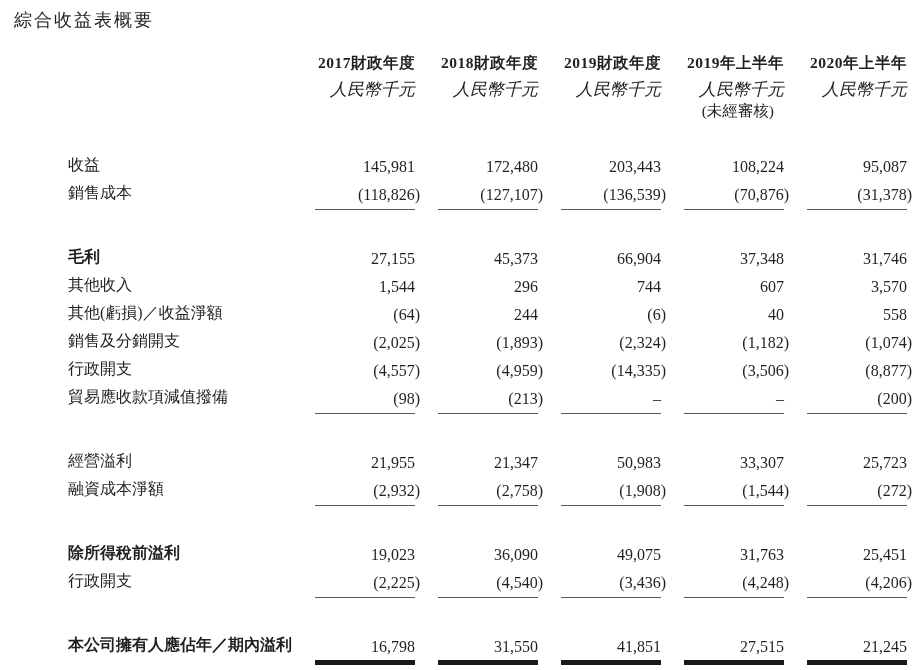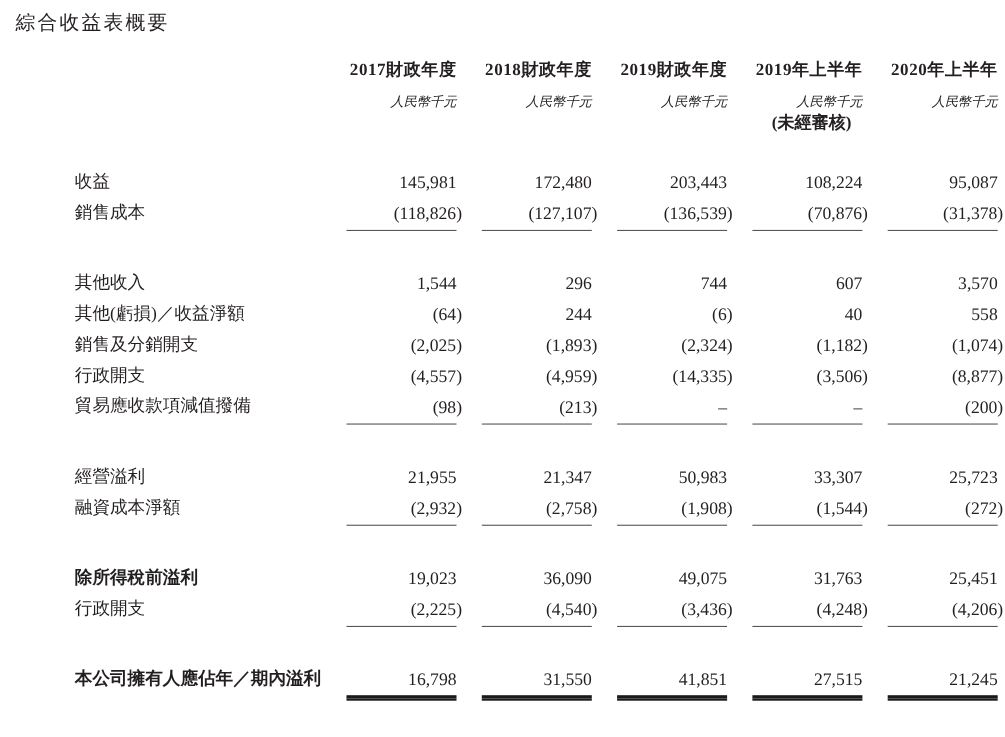--- a/index.html
+++ b/index.html
@@ -16,22 +16,22 @@
   }
   table.fin {
     border-collapse: collapse; table-layout: fixed;
     margin: 20px 0 0 54px; width: 839px;
   }
   col.c-lbl { width: 224px; }
   col.c-num { width: 123px; }
   th, td { padding: 0; vertical-align: bottom; }
   thead th { white-space: nowrap; }
   tr.head-years th { font-size: 15.5px; font-weight: bold; text-align: right; height: 22px; letter-spacing: 0.5px; font-family: Liberation Serif, serif; }
-  tr.head-units th { font-size: 12px; font-weight: normal; font-style: italic; text-align: right; height: 27px; }
-  tr.head-notes th { font-size: 15.5px; font-weight: bold; text-align: right; height: 21px; padding-right: 10px; }
+  tr.head-units th { font-size: 17px; font-weight: normal; font-style: italic; text-align: right; height: 27px; }
+  tr.head-notes th { font-size: 15.5px; font-weight: normal; text-align: right; height: 21px; padding-right: 10px; }
   tr.gap-head td { height: 26px; }
   tbody td { font-size: 16px; height: 28px; white-space: nowrap; }
   td.lbl { text-align: left; }
   td.num { text-align: right; }
   tr.bold td.lbl { font-weight: bold; }
   .val.neg { margin-right: -5px; }
   tr.rule-row td { height: 12px; vertical-align: top; }
   .rule { width: 100px; height: 1px; background: #565656; margin: 5px 0 0 auto; }
   .rule-double {
     width: 100px; height: 2px; margin: 4px 0 0 auto;
@@ -114,20 +114,28 @@
           <td class="num">
             <div class="rule"></div>
           </td>
           <td class="num">
             <div class="rule"></div>
           </td>
         </tr>
         <tr class="gap">
           <td colspan="6"></td>
         </tr>
+        <tr class="bold">
+          <td class="lbl">毛利</td>
+          <td class="num"><span class="val">27,155</span></td>
+          <td class="num"><span class="val">45,373</span></td>
+          <td class="num"><span class="val">66,904</span></td>
+          <td class="num"><span class="val">37,348</span></td>
+          <td class="num"><span class="val">31,746</span></td>
+        </tr>
         <tr>
           <td class="lbl">其他收入</td>
           <td class="num"><span class="val">1,544</span></td>
           <td class="num"><span class="val">296</span></td>
           <td class="num"><span class="val">744</span></td>
           <td class="num"><span class="val">607</span></td>
           <td class="num"><span class="val">3,570</span></td>
         </tr>
         <tr>
           <td class="lbl">其他(虧損)／收益淨額</td>

